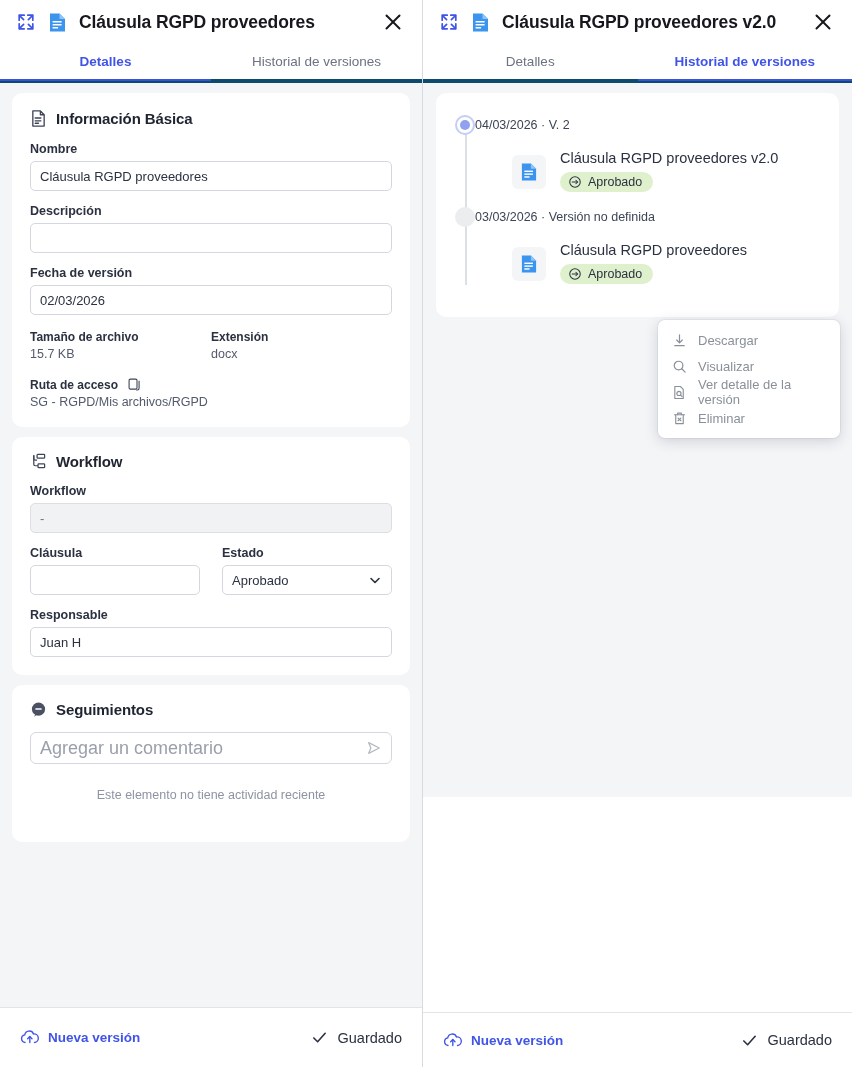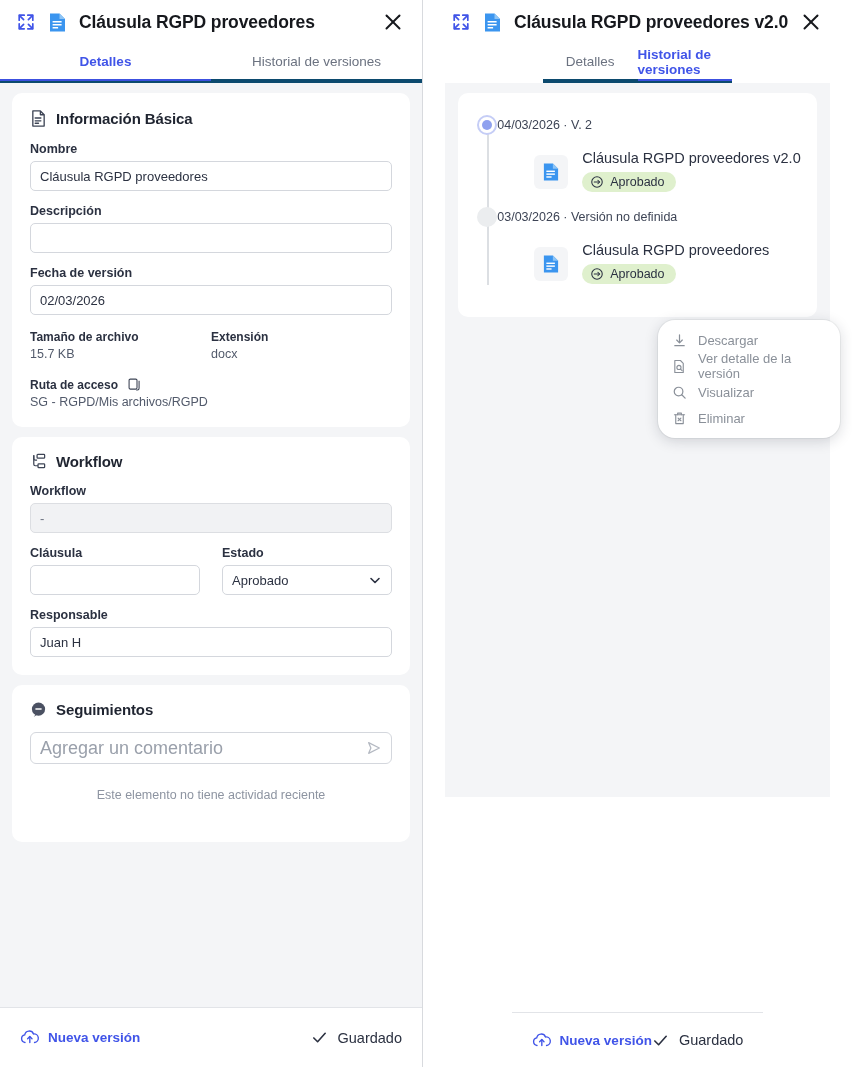--- a/index.html
+++ b/index.html
@@ -7,21 +7,21 @@
     width: 852px; height: 1067px;
     font-family: "Liberation Sans", sans-serif;
     background: #ffffff;
     overflow: hidden;
   }
   .app { display: flex; width: 852px; height: 1067px; }
 
   
   .panel { display: flex; flex-direction: column; height: 1067px; background: #ffffff; position: relative; }
   .panel-left  { width: 423px; border-right: 1px solid #d8dade; }
-  .panel-right { width: 429px; align-items: center; }
+  .panel-right { width: 429px; }
 
   .panel-header {
     height: 44px; flex: 0 0 44px;
     display: flex; align-items: center; gap: 12px;
     padding: 0 18px 0 16px;
     background: #fff;
   }
   .hdr-title {
     flex: 1;
     font-size: 17.5px; font-weight: bold; color: #16181d;
@@ -152,21 +152,21 @@
   .badge {
     display: inline-flex; align-items: center; gap: 6px;
     background: #dff0cd; color: #2b3141;
     border-radius: 11px; padding: 3px 11px 3px 8px; font-size: 12.5px;
   }
 
   
   .ctx-menu {
     position: absolute; left: 235px; top: 320px;
     width: 182px; background: #fff;
-    border-radius: 17px;
+    border-radius: 7px;
     box-shadow: 0 3px 14px rgba(25,30,45,0.17), 0 0 0 1px rgba(25,30,45,0.05);
     padding: 7px 0; z-index: 40;
   }
   .ctx-item { display: flex; align-items: center; gap: 11px; padding: 4px 14px; font-size: 13px; color: #8a9099; cursor: pointer; height: 26px; }
   .ctx-item svg { flex: 0 0 15px; }
 
   svg { display: block; }
 </style>
 </head>
 <body>
@@ -494,36 +494,36 @@
           <svg viewBox="0 0 16 16" width="15" height="15" fill="none" stroke="#8a9099" stroke-width="1.3" stroke-linecap="round" stroke-linejoin="round">
             <line x1="8" y1="2" x2="8" y2="10"></line>
               <polyline points="5,7.5 8,10.5 11,7.5"></polyline>
               <line x1="3" y1="13.5" x2="13" y2="13.5"></line>
           </svg>
         </span>
         <span>Descargar</span>
       </div>
       <div class="ctx-item">
         <span>
+          <svg viewBox="0 0 16 16" width="15" height="15" fill="none" stroke="#8a9099" stroke-width="1.3" stroke-linecap="round">
+            <circle cx="7" cy="7" r="4.6"></circle>
+              <line x1="10.4" y1="10.4" x2="14" y2="14"></line>
+          </svg>
+        </span>
+        <span>Visualizar</span>
+      </div>
+      <div class="ctx-item">
+        <span>
           <svg viewBox="0 0 16 16" width="15" height="15" fill="none" stroke="#8a9099" stroke-width="1.2" stroke-linejoin="round" stroke-linecap="round">
             <path d="M3 1.6h6l3 3v9.8H3z"></path>
               <circle cx="7.4" cy="9" r="2.2"></circle>
               <line x1="9.1" y1="10.7" x2="10.8" y2="12.4"></line>
           </svg>
         </span>
         <span>Ver detalle de la versión</span>
-      </div>
-      <div class="ctx-item">
-        <span>
-          <svg viewBox="0 0 16 16" width="15" height="15" fill="none" stroke="#8a9099" stroke-width="1.3" stroke-linecap="round">
-            <circle cx="7" cy="7" r="4.6"></circle>
-              <line x1="10.4" y1="10.4" x2="14" y2="14"></line>
-          </svg>
-        </span>
-        <span>Visualizar</span>
       </div>
       <div class="ctx-item">
         <span>
           <svg viewBox="0 0 16 16" width="15" height="15" fill="none" stroke="#8a9099" stroke-width="1.2" stroke-linejoin="round" stroke-linecap="round">
             <line x1="2.6" y1="4" x2="13.4" y2="4"></line>
               <path d="M4 4v9.4h8V4"></path>
               <path d="M6 4V2.3h4V4"></path>
             <line x1="6.5" y1="7.6" x2="9.5" y2="10.4"></line>
               <line x1="9.5" y1="7.6" x2="6.5" y2="10.4"></line>
           </svg>

